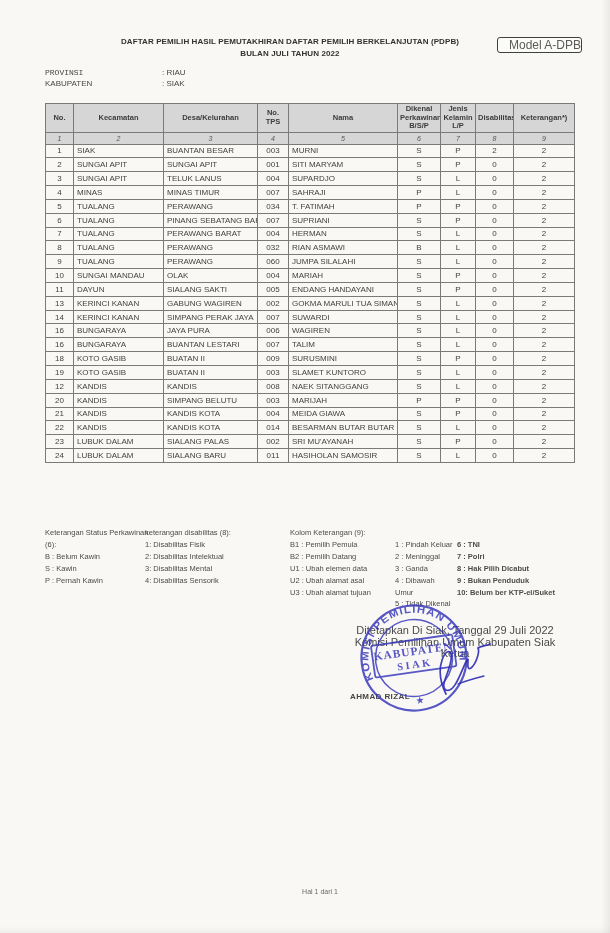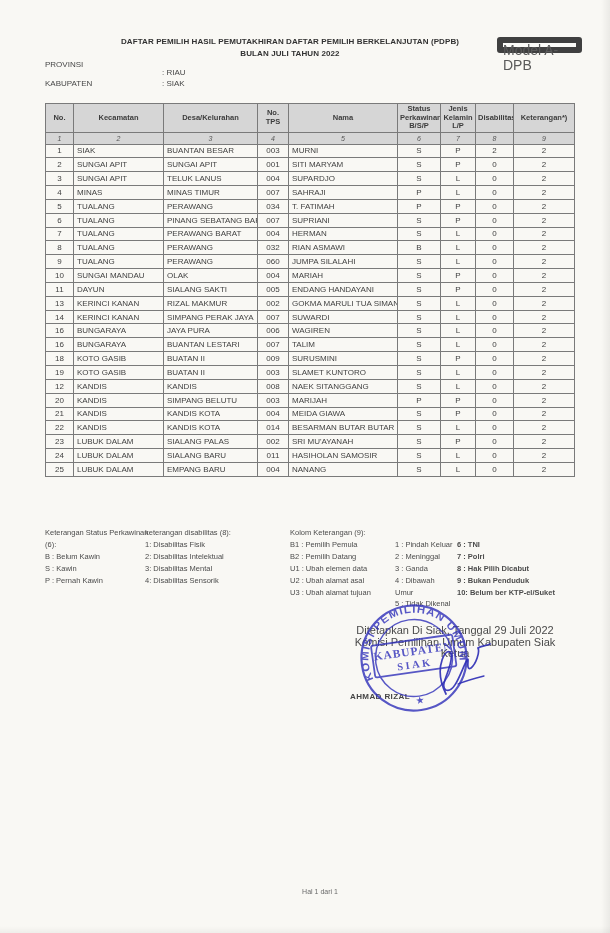--- a/index.html
+++ b/index.html
@@ -17,25 +17,25 @@
     overflow:hidden;
   }
   .edge-r{position:absolute;right:0;top:0;width:9px;height:100%;
     background:linear-gradient(to right, rgba(0,0,0,0), rgba(0,0,0,0.06));}
   .edge-b{position:absolute;left:0;bottom:0;width:100%;height:7px;
     background:linear-gradient(to bottom, rgba(0,0,0,0), rgba(0,0,0,0.04));}
 
   .titleblock{position:absolute;left:45px;top:36px;width:490px;text-align:center;
     font-size:8px;font-weight:bold;color:#323232;line-height:12px;letter-spacing:.1px;}
   .badge{position:absolute;left:497px;top:37px;width:85px;height:16px;
-    border:6px solid #404040;border-radius:3px;font-size:14px;color:#5a5a5a;
-    text-align:left;line-height:15px;background:rgba(255,255,255,.4);}
+    border:1px solid #404040;border-radius:3px;font-size:12px;color:#5a5a5a;
+    text-align:right;line-height:15px;background:rgba(255,255,255,.4);}
 
   .meta span{position:absolute;font-size:8px;color:#474747;}
-  .m-l1{left:45px;top:60px;} .m-v1{left:162px;top:68px;}
+  .m-l1{left:45px;top:68px;font-family:Liberation Mono, monospace;} .m-v1{left:162px;top:68px;}
   .m-l2{left:45px;top:79px;} .m-v2{left:162px;top:79px;}
 
   table.vtable{position:absolute;left:45px;top:103px;width:529px;
     border-collapse:collapse;table-layout:fixed;}
   .vtable th,.vtable td{border:1px solid #7a7a7a;overflow:hidden;white-space:nowrap;}
   .vtable thead th{height:27px;background:var(--header-fill);font-size:7.5px;
     font-weight:bold;color:#3c3c3c;text-align:center;padding:1px 2px;white-space:normal;line-height:8.5px;}
   .vtable thead td{height:12px;background:var(--header-fill);font-size:7px;
     font-style:italic;color:#555;text-align:center;}
   .vtable tbody td{height:13.85px;font-size:8px;color:var(--ink);
@@ -97,21 +97,21 @@
         <col style="width:38px">
         <col style="width:61px">
     </colgroup>
     <thead>
         <tr>
           <th>No.</th>
           <th>Kecamatan</th>
           <th>Desa/Kelurahan</th>
           <th>No. TPS</th>
           <th>Nama</th>
-          <th>Status Perkawinan B/S/P</th>
+          <th>Dikenal Perkawinan B/S/P</th>
           <th>Jenis Kelamin L/P</th>
           <th>Disabilitas</th>
           <th>Keterangan*)</th>
         </tr>
         <tr>
           <td>1</td>
           <td>2</td>
           <td>3</td>
           <td>4</td>
           <td>5</td>
@@ -239,21 +239,21 @@
           <td>005</td>
           <td>ENDANG HANDAYANI</td>
           <td>S</td>
           <td>P</td>
           <td>0</td>
           <td>2</td>
         </tr>
         <tr>
           <td>13</td>
           <td>KERINCI KANAN</td>
-          <td>RIZAL MAKMUR</td>
+          <td>GABUNG WAGIREN</td>
           <td>002</td>
           <td>GOKMA MARULI TUA SIMANJUNT</td>
           <td>S</td>
           <td>L</td>
           <td>0</td>
           <td>2</td>
         </tr>
         <tr>
           <td>14</td>
           <td>KERINCI KANAN</td>
@@ -363,31 +363,20 @@
           <td>P</td>
           <td>0</td>
           <td>2</td>
         </tr>
         <tr>
           <td>24</td>
           <td>LUBUK DALAM</td>
           <td>SIALANG BARU</td>
           <td>011</td>
           <td>HASIHOLAN SAMOSIR</td>
-          <td>S</td>
-          <td>L</td>
-          <td>0</td>
-          <td>2</td>
-        </tr>
-        <tr>
-          <td>25</td>
-          <td>LUBUK DALAM</td>
-          <td>EMPANG BARU</td>
-          <td>004</td>
-          <td>NANANG</td>
           <td>S</td>
           <td>L</td>
           <td>0</td>
           <td>2</td>
         </tr>
       </tbody>
   </table>
 
   <div class="legend">
     <div class="lc lc0">

